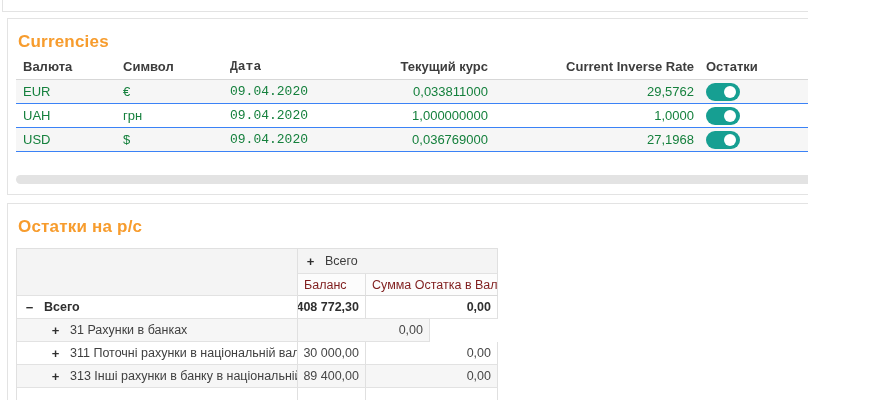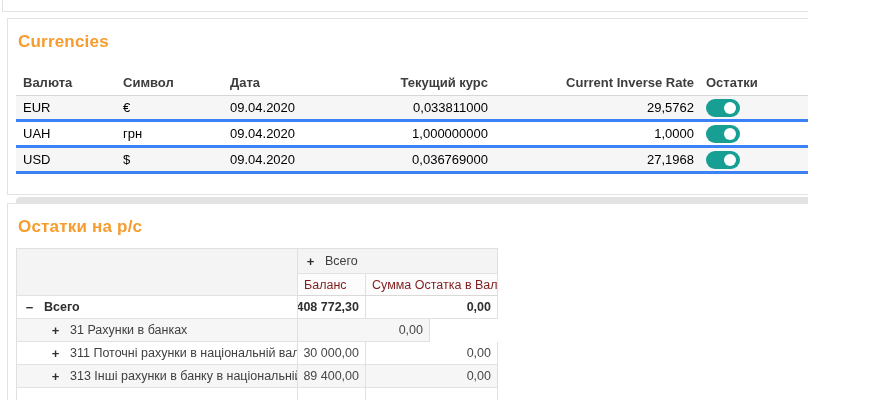--- a/index.html
+++ b/index.html
@@ -14,28 +14,28 @@
   .panel{position:absolute;left:7px;width:849px;background:#fff;
     border:1px solid var(--panel-border);box-sizing:border-box;padding:0 8px;}
   #panel-currencies{top:18px;height:177px;}
   #panel-balances{top:203px;height:230px;}
   .panel-head{display:flex;justify-content:space-between;align-items:flex-start;padding:13px 2px 0 2px;}
   .panel-title{margin:0;font-size:17px;font-weight:700;color:var(--accent);letter-spacing:.2px;}
   .win-controls{display:flex;gap:11px;color:#a9a9a9;font-size:12px;margin-top:3px;padding-right:3px;}
   .win-controls span{cursor:pointer;line-height:1;}
   .win-controls .min{font-weight:700;}
   
-  .cur-table{margin-top:17px;font-size:13px;}
-  .cur-row{display:flex;align-items:center;height:23px;border-bottom:3px solid #3b82f6;color:#000000;}
+  .cur-table{margin-top:1px;font-size:13px;}
+  .cur-row{display:flex;align-items:center;height:23px;border-bottom:1px solid #3b82f6;color:#15803d;}
   .cur-row.header{height:26px;font-weight:700;color:#3d3d3d;border-bottom:1px solid #d7d7d7;}
   .cur-row.striped{background:#f6f6f6;}
   .cc{box-sizing:border-box;overflow:hidden;white-space:nowrap;}
   .cc1{width:107px;padding-left:7px;}
   .cc2{width:107px;}
-  .cc3{width:108px;}
+  .cc3{width:108px;font-family:Liberation Mono, monospace;}
   .cc4{width:152px;text-align:right;padding-right:2px;}
   .cc5{width:206px;text-align:right;padding-right:2px;}
   .cc6{width:95px;padding-left:10px;display:flex;align-items:center;}
   
   .switch{width:34px;height:18px;border-radius:9px;background:var(--teal);position:relative;cursor:pointer;flex:none;}
   .switch .knob{position:absolute;top:3px;right:4px;width:12px;height:12px;border-radius:50%;background:#fff;}
   
   .hscroll{height:9px;border-radius:5px;background:#e3e3e3;margin-top:23px;cursor:pointer;}
   
   .pivot{margin-top:11px;width:482px;font-size:12.5px;border-top:1px solid #e0e0e0;border-left:1px solid #e0e0e0;box-sizing:border-box;}

